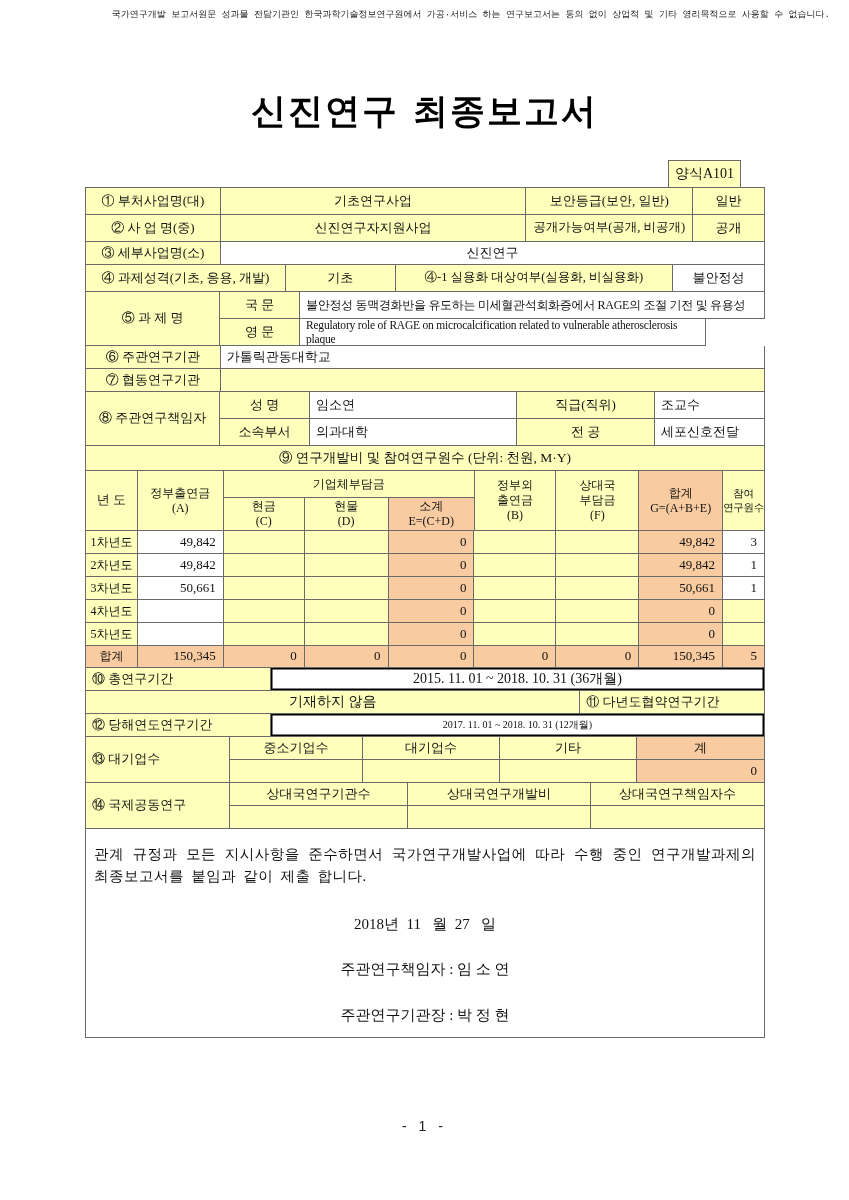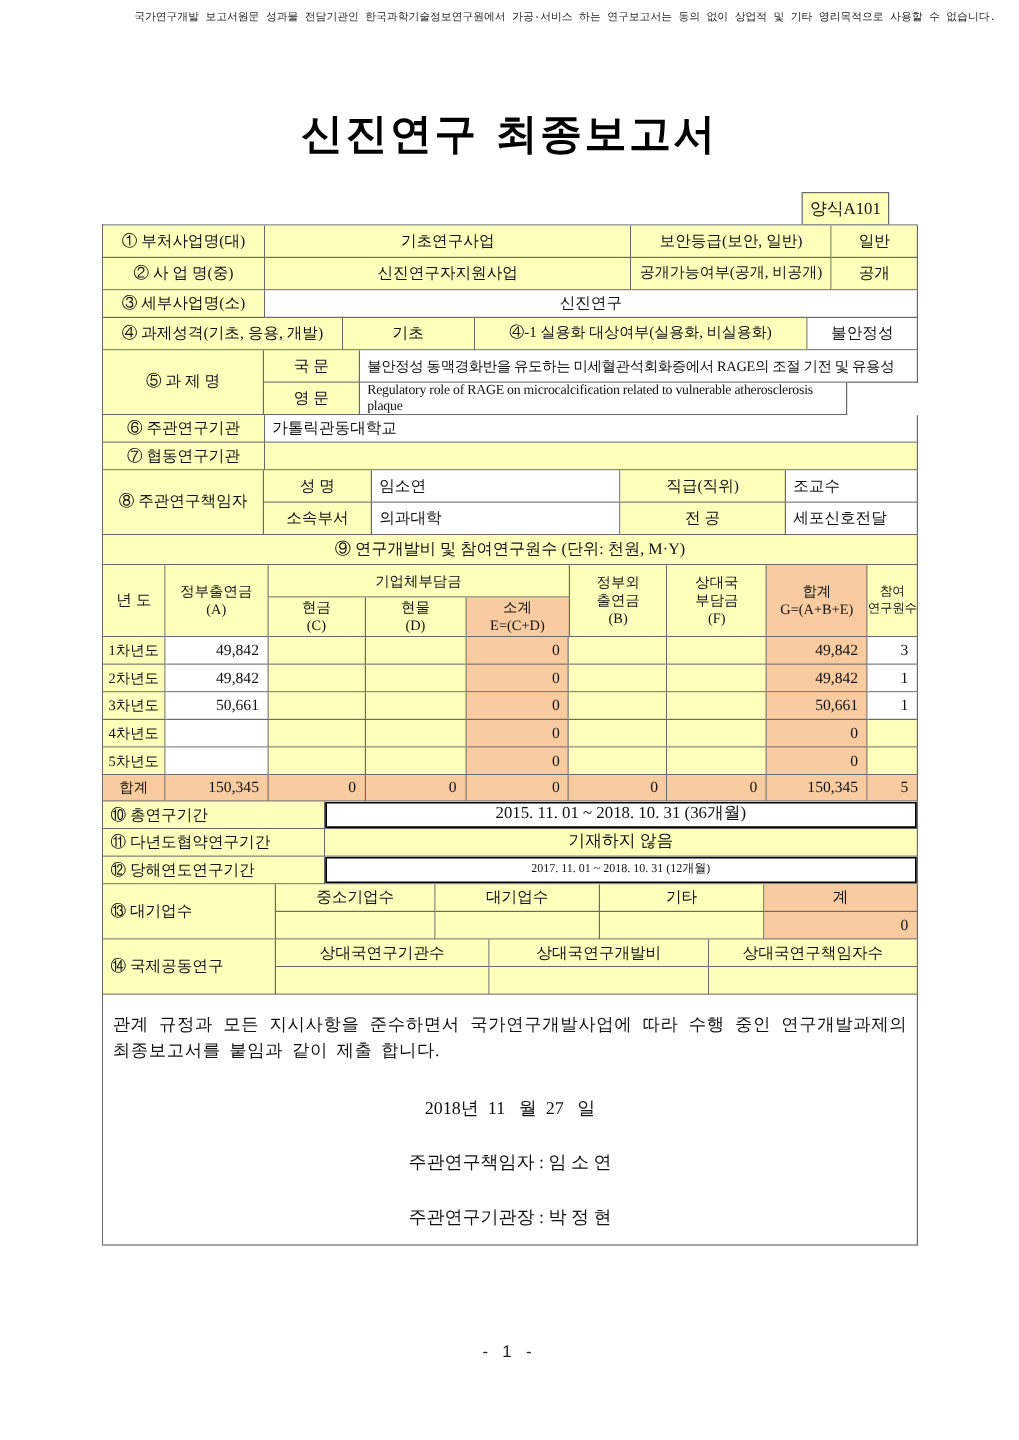--- a/index.html
+++ b/index.html
@@ -249,22 +249,22 @@
     <div class="c o r" style="width:83px;height:22px">0</div>
     <div class="c o r" style="width:84px;height:22px">150,345</div>
     <div class="c o r" style="width:42px;height:22px">5</div>
   </div>
 
   <div class="tr">
     <div class="c y pre l" style="width:185px;height:23px">⑩ 총연구기간</div>
     <div class="c w thick" style="width:495px;height:23px;font-size:14px">2015. 11. 01 ~ 2018. 10. 31 (36개월)</div>
   </div>
   <div class="tr">
+    <div class="c y" style="width:495px;height:23px;font-size:14px">기재하지 않음</div>
     <div class="c y pre l" style="width:185px;height:23px">⑪ 다년도협약연구기간</div>
-    <div class="c y" style="width:495px;height:23px;font-size:14px">기재하지 않음</div>
   </div>
   <div class="tr">
     <div class="c y pre l" style="width:185px;height:23px">⑫ 당해연도연구기간</div>
     <div class="c w thick" style="width:495px;height:23px;font-size:10px">2017. 11. 01 ~ 2018. 10. 31 (12개월)</div>
   </div>
 
   <div class="tr">
     <div class="c y pre l" style="width:145px;height:46px">⑬ 대기업수</div>
     <div style="width:535px">
       <div class="tr">

